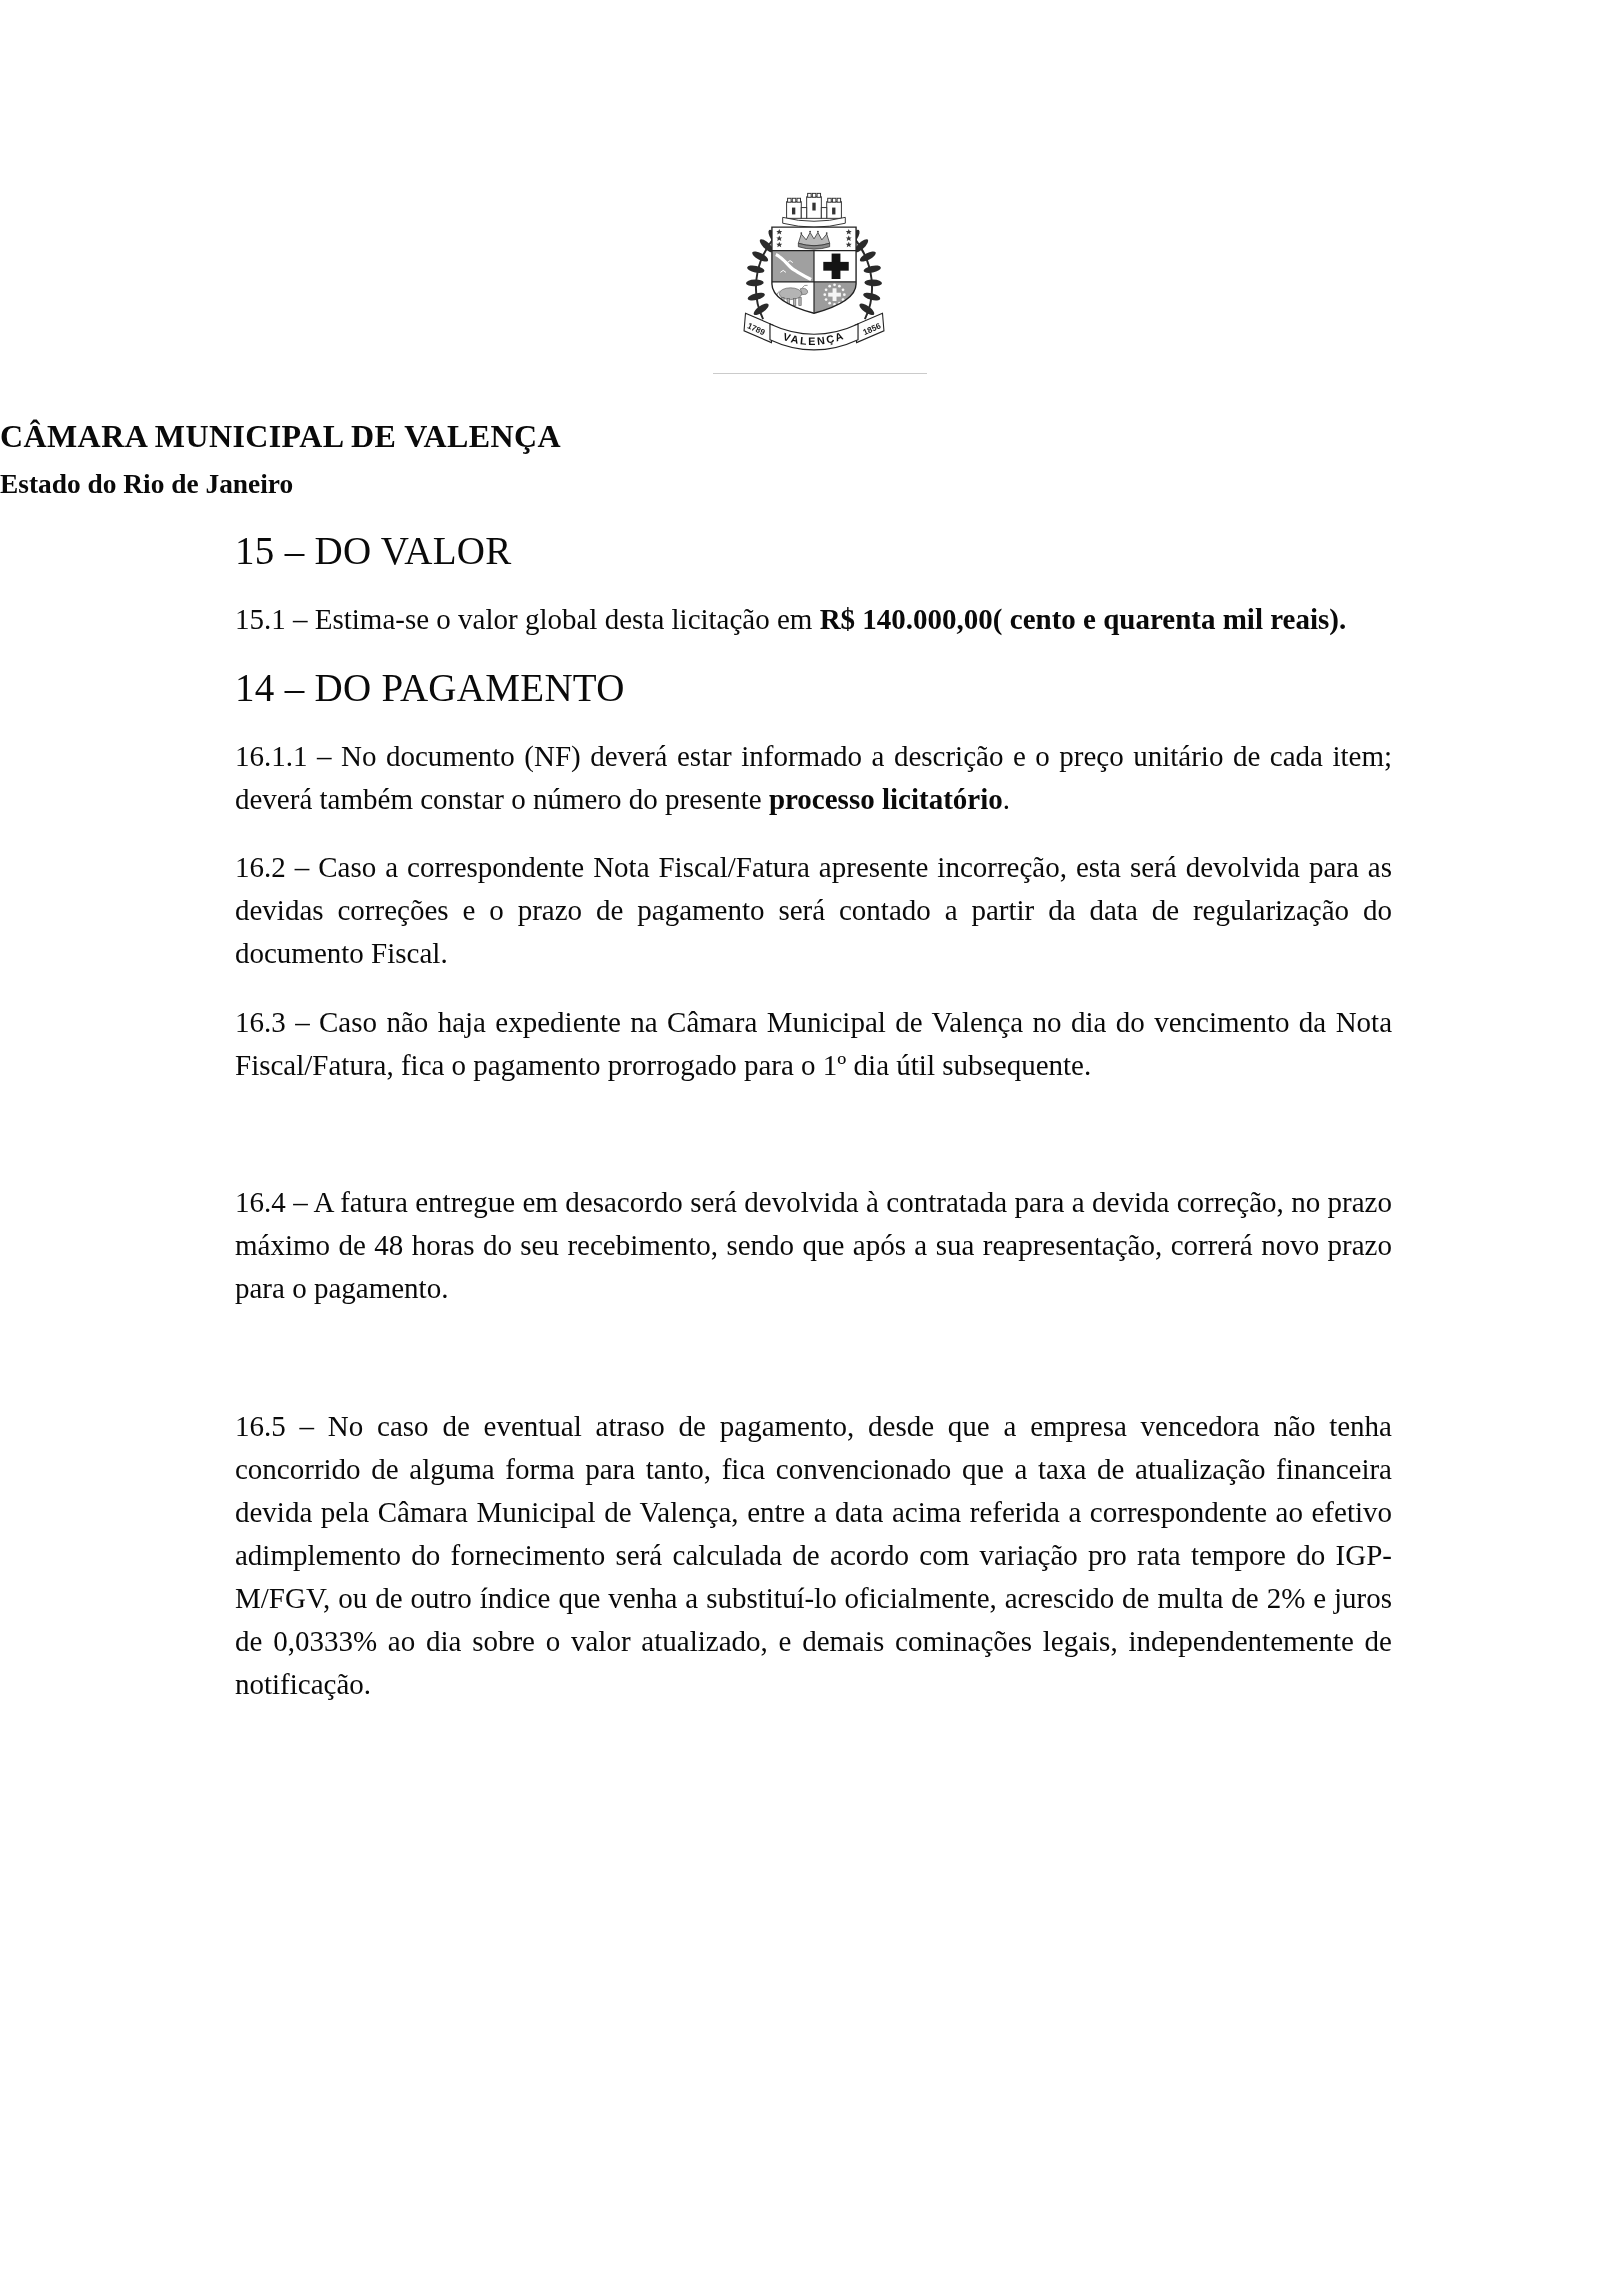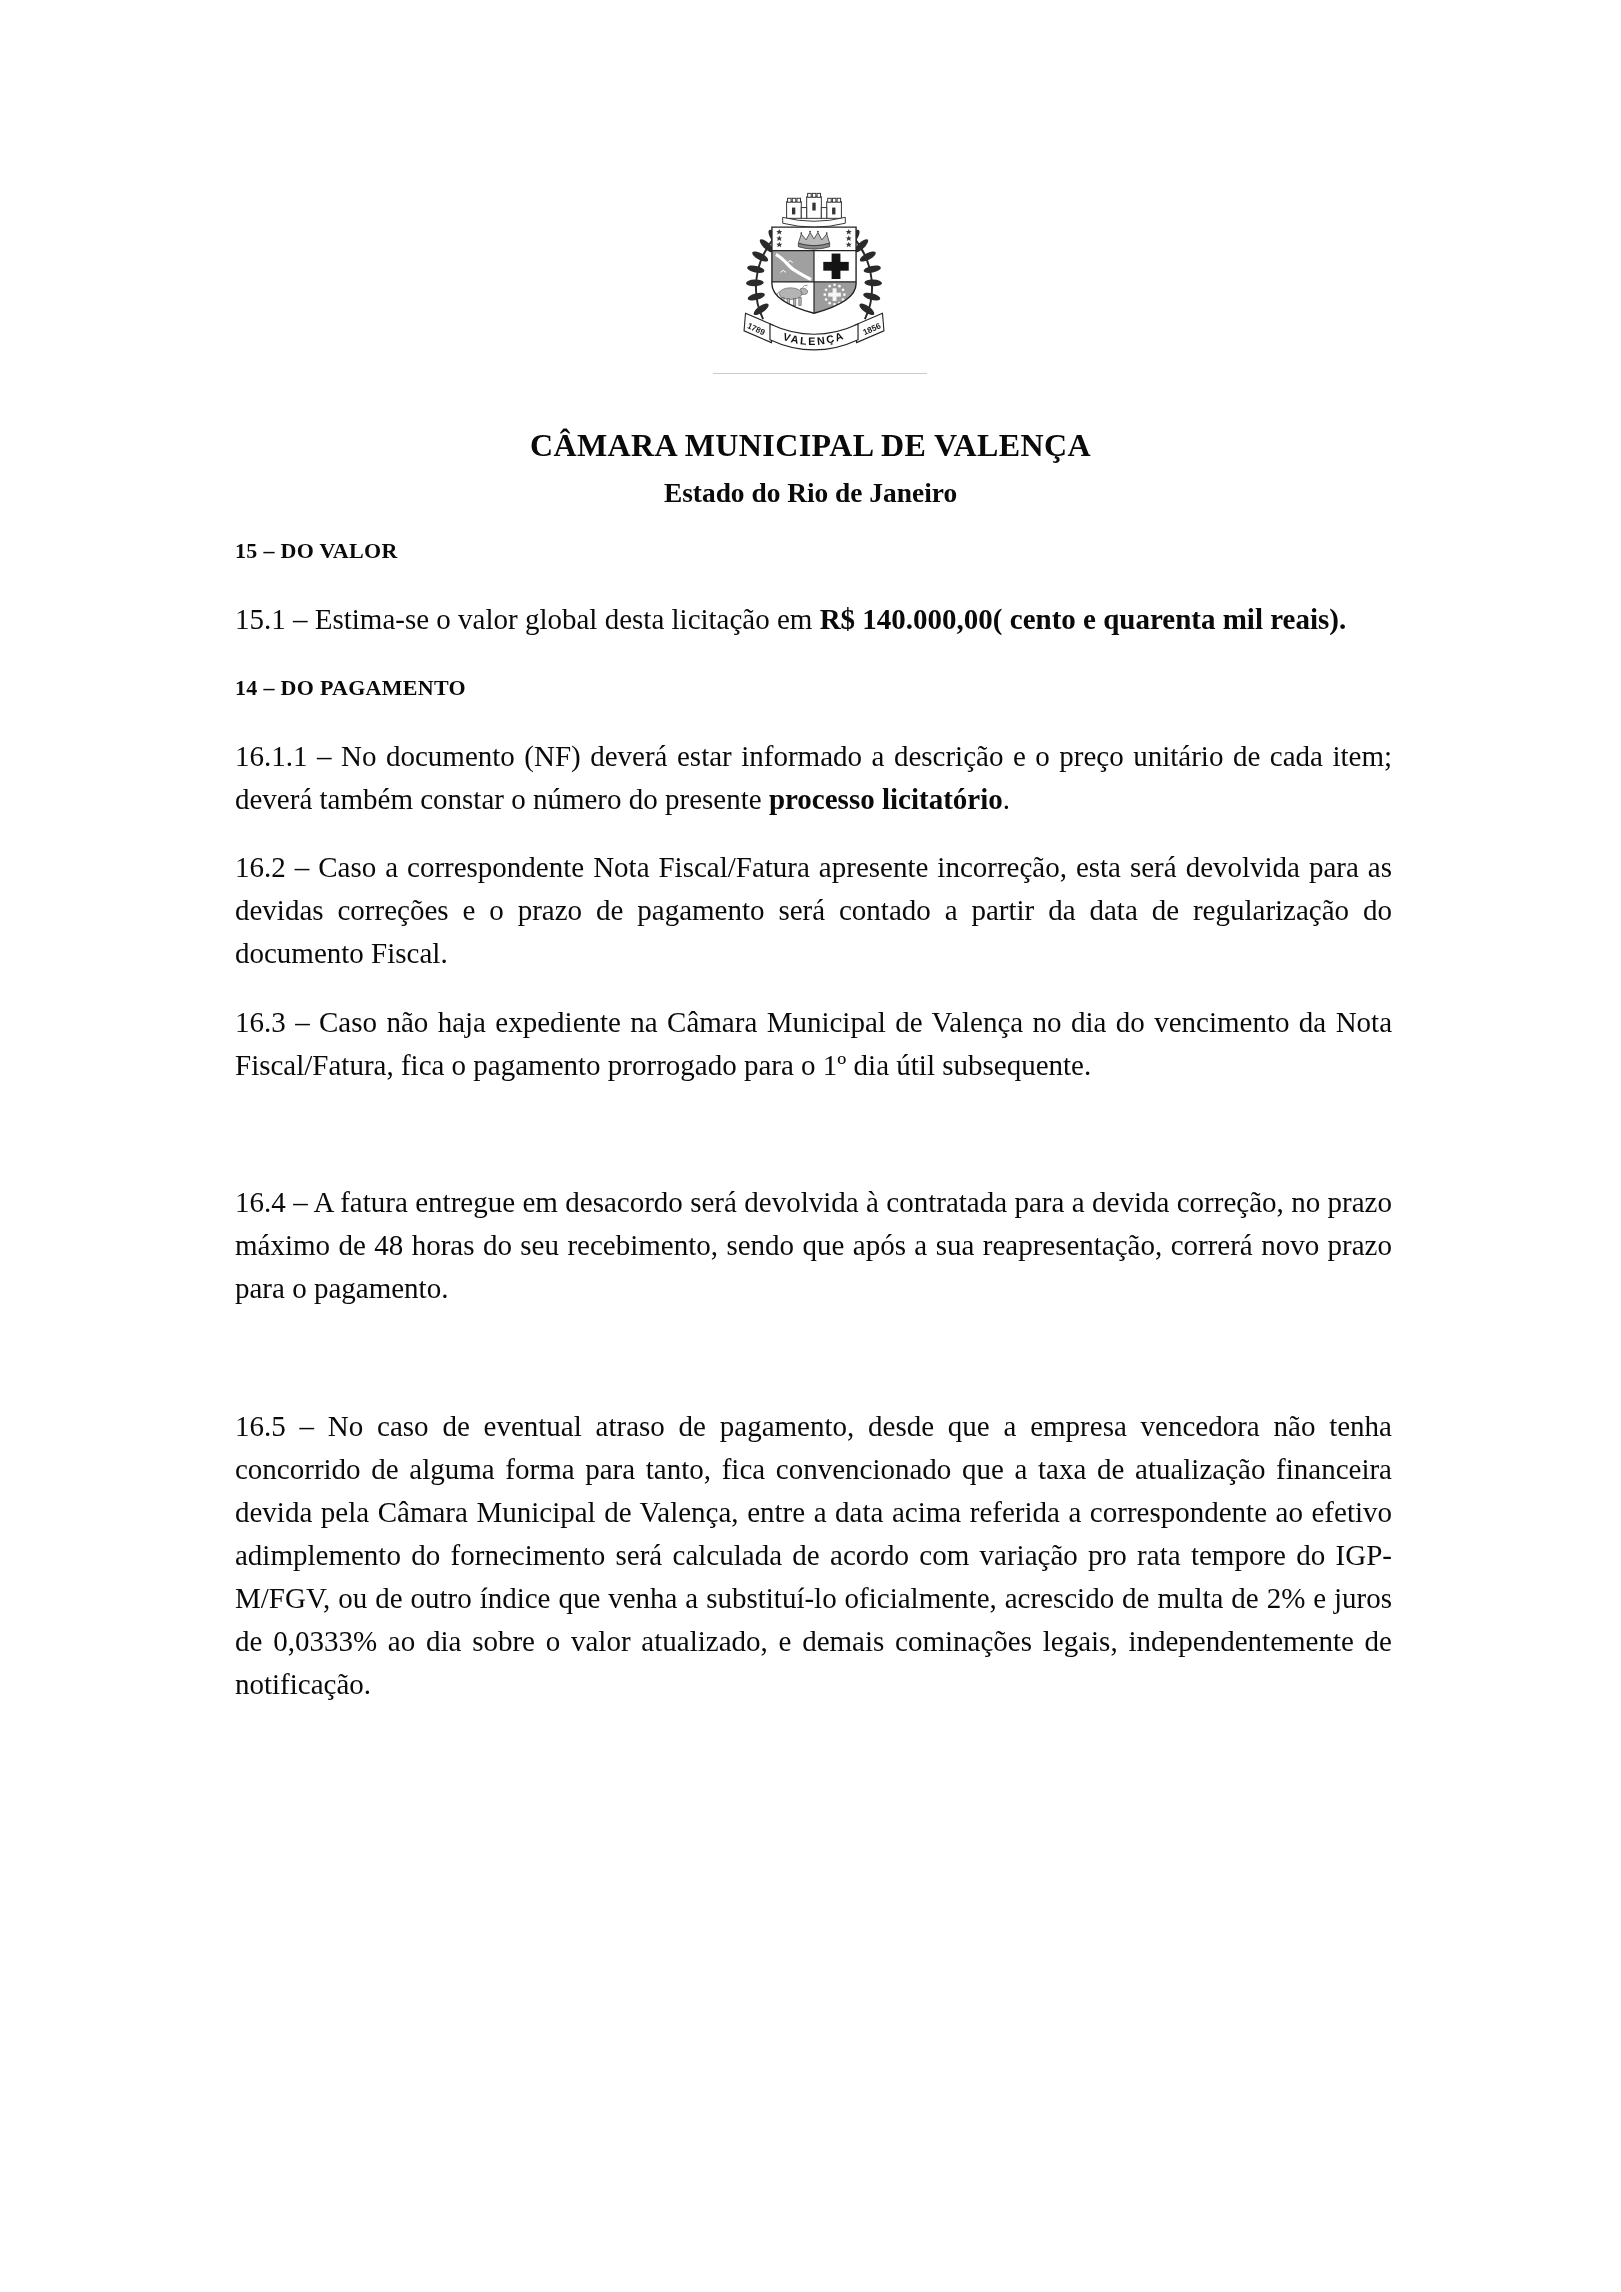--- a/index.html
+++ b/index.html
@@ -4,25 +4,25 @@
 <style>
   html,body{margin:0;padding:0;}
   body{
     width:1621px;height:2293px;background:#ffffff;position:relative;
     font-family:"Liberation Serif","DejaVu Serif",serif;color:#0a0a0a;
     -webkit-font-smoothing:antialiased;
   }
   .page{position:absolute;inset:0;background:#fff;}
   .logo-wrap{position:absolute;left:716px;top:188px;width:196px;height:184px;}
   .logo-underline{position:absolute;left:713px;top:373px;width:214px;height:1px;background:#cbcbcb;}
-  .header-titles{position:absolute;left:0;top:427px;width:100%;text-align:center;}
+  .header-titles{position:absolute;left:0;top:418px;width:100%;text-align:left;}
   .title1{font-size:32px;font-weight:bold;letter-spacing:0.4px;line-height:37px;}
   .title2{font-size:27.4px;font-weight:bold;line-height:31px;margin-top:14px;}
   .content{position:absolute;left:235px;top:529px;width:1157px;}
-  .heading{font-size:22px;font-weight:bold;line-height:43px;margin:0 0 25.5px 0;letter-spacing:0.3px;}
+  .heading{font-size:39px;font-weight:normal;line-height:43px;margin:0 0 25.5px 0;letter-spacing:0.3px;}
   .para{font-size:29px;line-height:43px;margin:0 0 25.5px 0;text-align:justify;text-justify:inter-word;}
   .para .b{font-weight:bold;font-family:Liberation Serif, serif;}
   .spacer{height:69px;}
   svg text{user-select:none;}
 </style>
 </head>
 <body>
 
 <div class="page">
 

